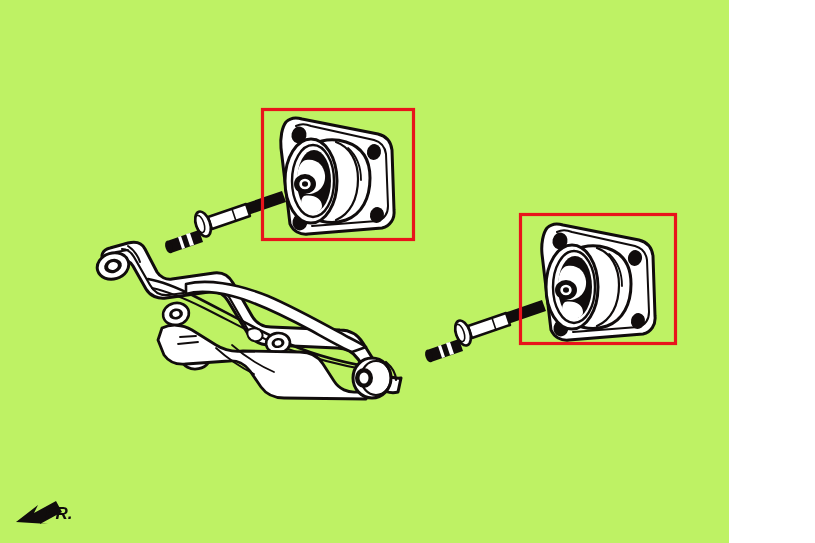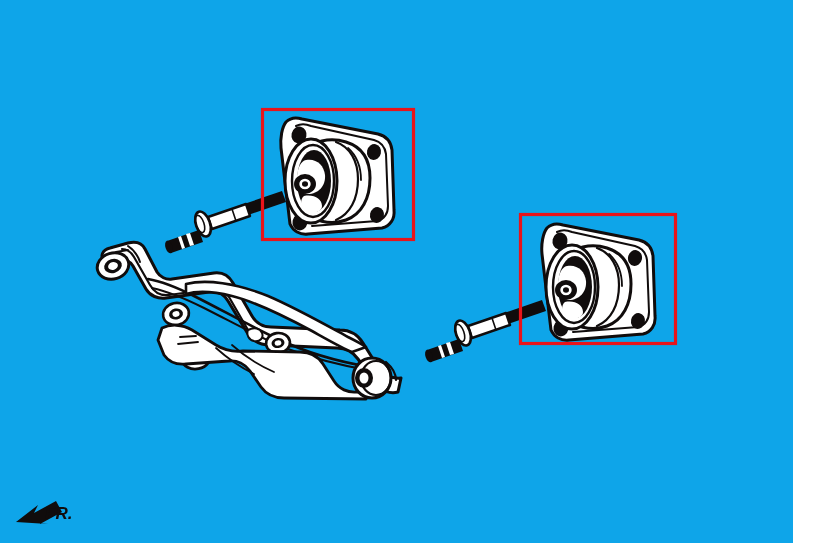--- a/index.html
+++ b/index.html
@@ -5,23 +5,23 @@
   html, body {
     margin: 0;
     padding: 0;
     background: #ffffff;
   }
   body {
     font-family: "Liberation Sans", sans-serif;
   }
   #diagram-root {
     position: relative;
-    width: 793px;
+    width: 729px;
     height: 543px;
-    background: #0ea5e9;
+    background: #bef264;
     overflow: hidden;
   }
   #diagram-root svg {
     position: absolute;
     top: 0;
     left: 0;
     display: block;
   }
   .ink {
     fill: none;

